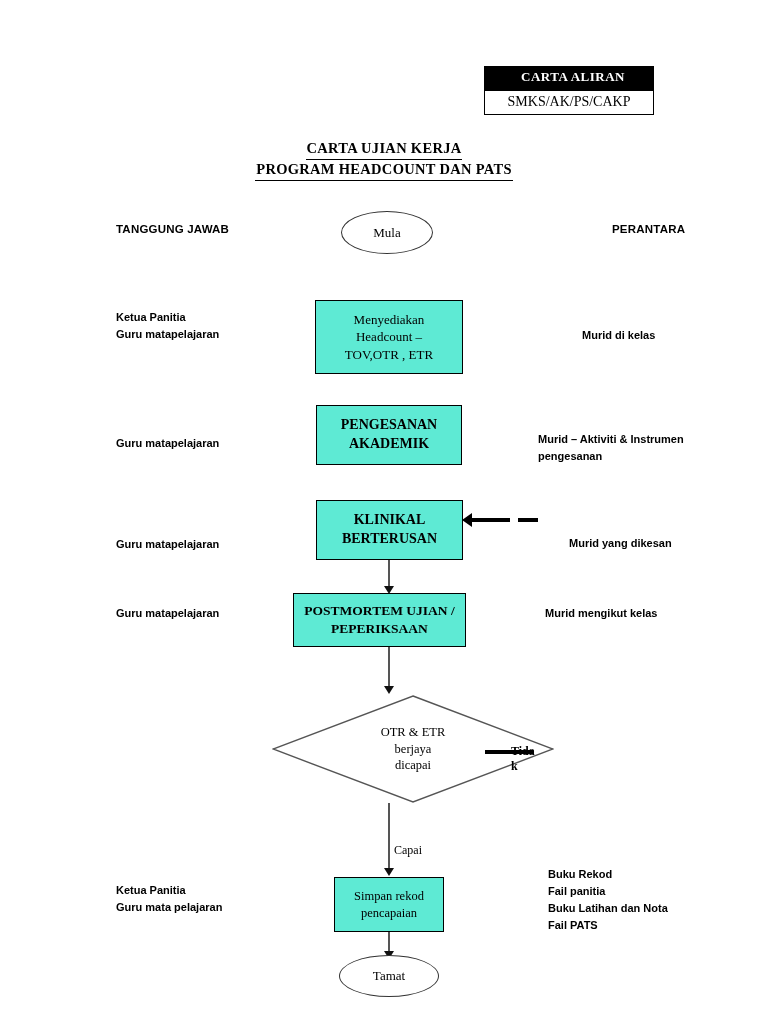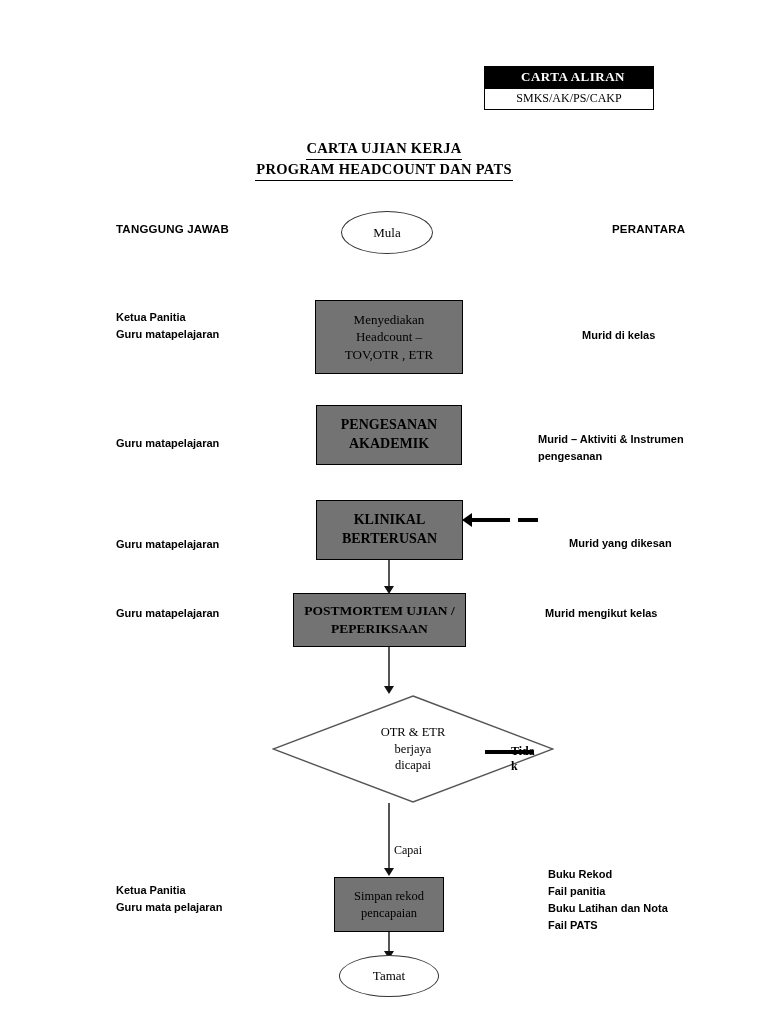--- a/index.html
+++ b/index.html
@@ -33,24 +33,24 @@
     font-size: 13px;
     letter-spacing: .5px;
     text-align: center;
     padding: 3px 0 4px 8px;
     line-height: 1.1;
   }
   #doc-stamp .stamp-code {
     background: #ffffff;
     color: #000000;
     font-family: "Liberation Serif", serif;
-    font-size: 12px;
+    font-size: 14px;
     text-align: center;
     padding: 3px 0 4px 0;
-    border-top: 1px solid #000000;
+    border-top: 3px solid #000000;
     line-height: 1.1;
   }
 
   
   #chart-title {
     position: absolute;
     left: 0;
     top: 139px;
     width: 768px;
     text-align: center;
@@ -97,21 +97,21 @@
     box-sizing: border-box;
     display: flex;
     align-items: center;
     justify-content: center;
     text-align: center;
     font-family: "Liberation Serif", serif;
     color: #000;
   }
   .proc {
     border: 1px solid #000;
-    background: #737373;
+    background: #5eead4;
   }
   .proc.bold-text { font-weight: bold; }
   .term {
     border: 1px solid #333;
     border-radius: 50%;
     background: #fff;
     font-size: 13px;
   }
   .node .txt {
     white-space: pre-line;

